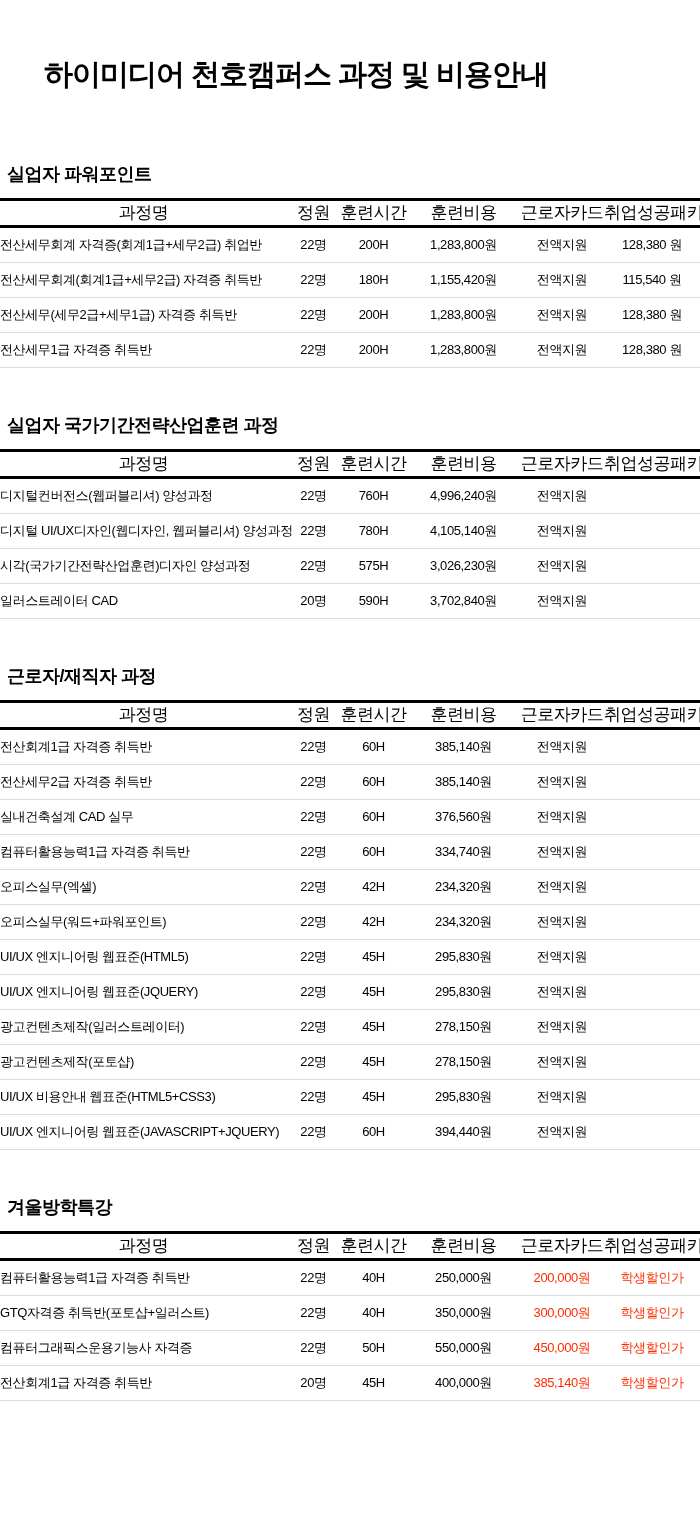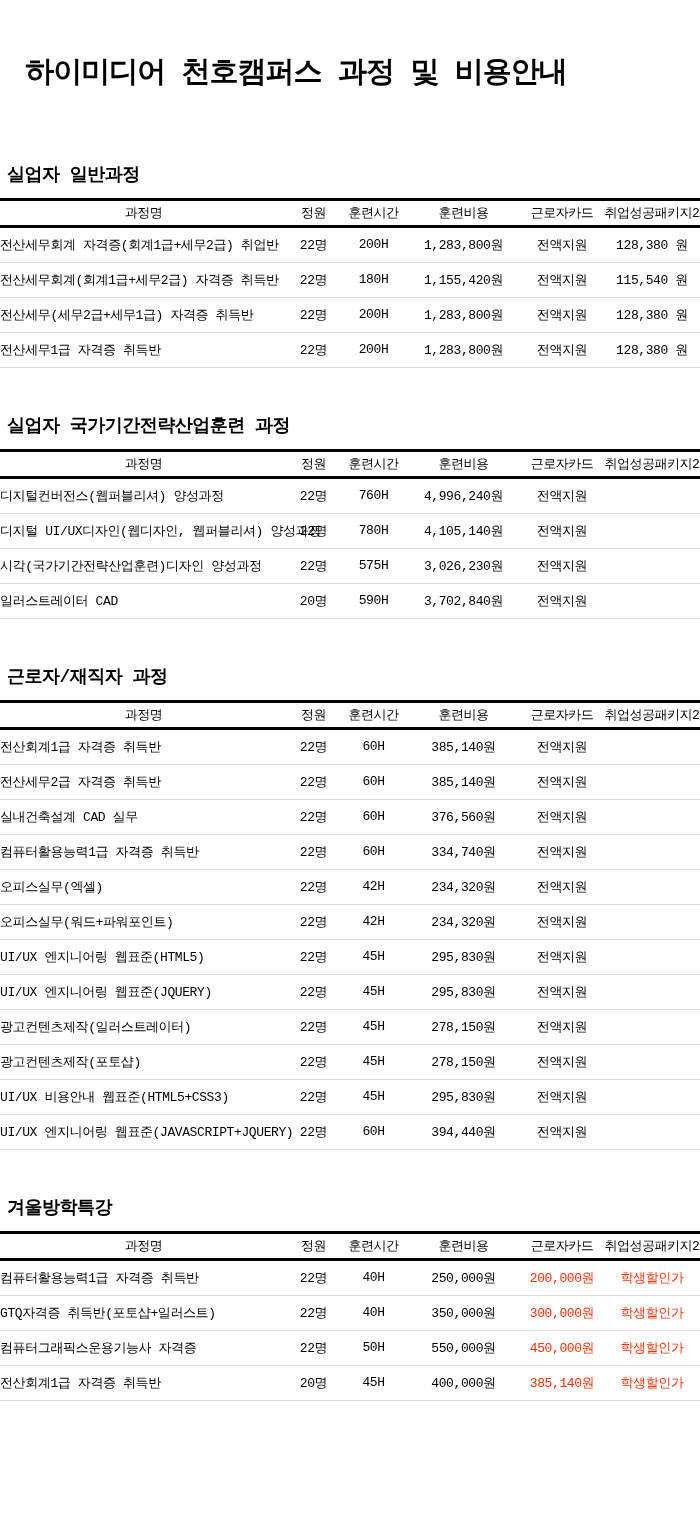--- a/index.html
+++ b/index.html
@@ -6,56 +6,56 @@
     --highlight:#fc2d00;
     --rule-light:#dcdcdc;
     --rule-dark:#000000;
   }
   html,body{margin:0;padding:0;}
   body{
     width:700px;min-height:1540px;background:#ffffff;color:#000000;
     font-family:"Liberation Sans","DejaVu Sans",sans-serif;
     -webkit-font-smoothing:antialiased;
   }
-  .page{width:592px;font-family:Liberation Mono, monospace;}
+  .page{width:592px;}
   .title{
     margin:0;padding-top:57px;text-align:center;
     font-size:29px;font-weight:800;letter-spacing:-1px;line-height:1.2;
   }
   .sec-heading{
     margin:45px 0 12px 7px;font-size:18px;font-weight:800;letter-spacing:-0.5px;
   }
   section:first-of-type .sec-heading{margin-top:70px;}
   table.course-table{
     width:700px;border-collapse:collapse;table-layout:fixed;
   }
   .course-table th{
     border-top:3px solid var(--rule-dark);
     border-bottom:3px solid var(--rule-dark);
     height:24px;padding:0;
-    font-size:13px;font-weight:400;letter-spacing:-0.5px;
+    font-size:17px;font-weight:400;letter-spacing:-0.5px;
     text-align:center;white-space:nowrap;
   }
   .course-table td{
     height:34px;padding:0;
     border-bottom:1px solid var(--rule-light);
     font-size:13px;font-weight:400;letter-spacing:-0.4px;
     text-align:center;white-space:nowrap;vertical-align:middle;
   }
   .course-table td.name{text-align:left;}
   .course-table td.red{color:var(--highlight);}
 </style>
 </head>
 <body>
 
 <div class="page">
   <h1 class="title">하이미디어 천호캠퍼스 과정 및 비용안내</h1>
   <div>
       <section>
-        <h2 class="sec-heading">실업자 일반과정</h2>
+        <h2 class="sec-heading">실업자 파워포인트</h2>
         <table class="course-table">
           <colgroup>
             <col style="width: 287px;">
             <col style="width: 53px;">
             <col style="width: 67px;">
             <col style="width: 113px;">
             <col style="width: 84px;">
             <col style="width: 96px;">
           </colgroup>
           <thead>

